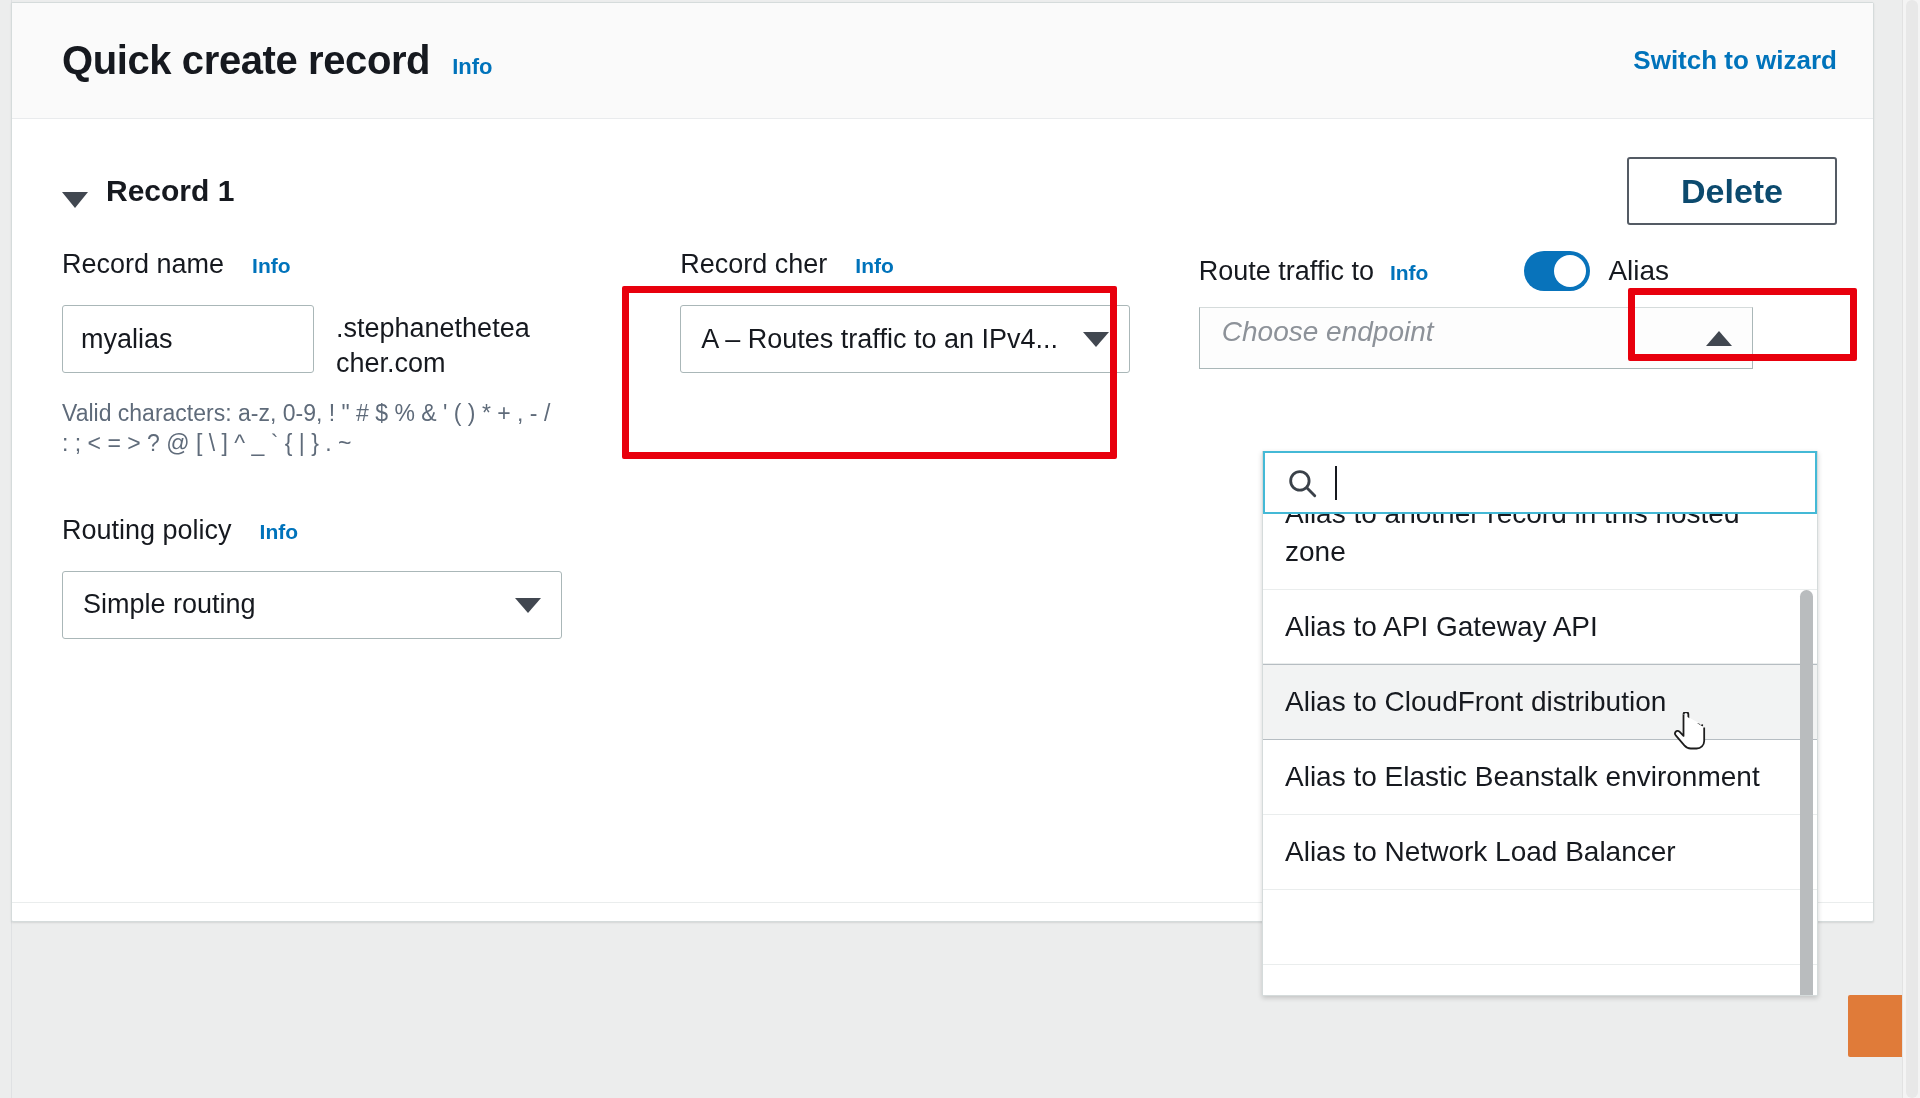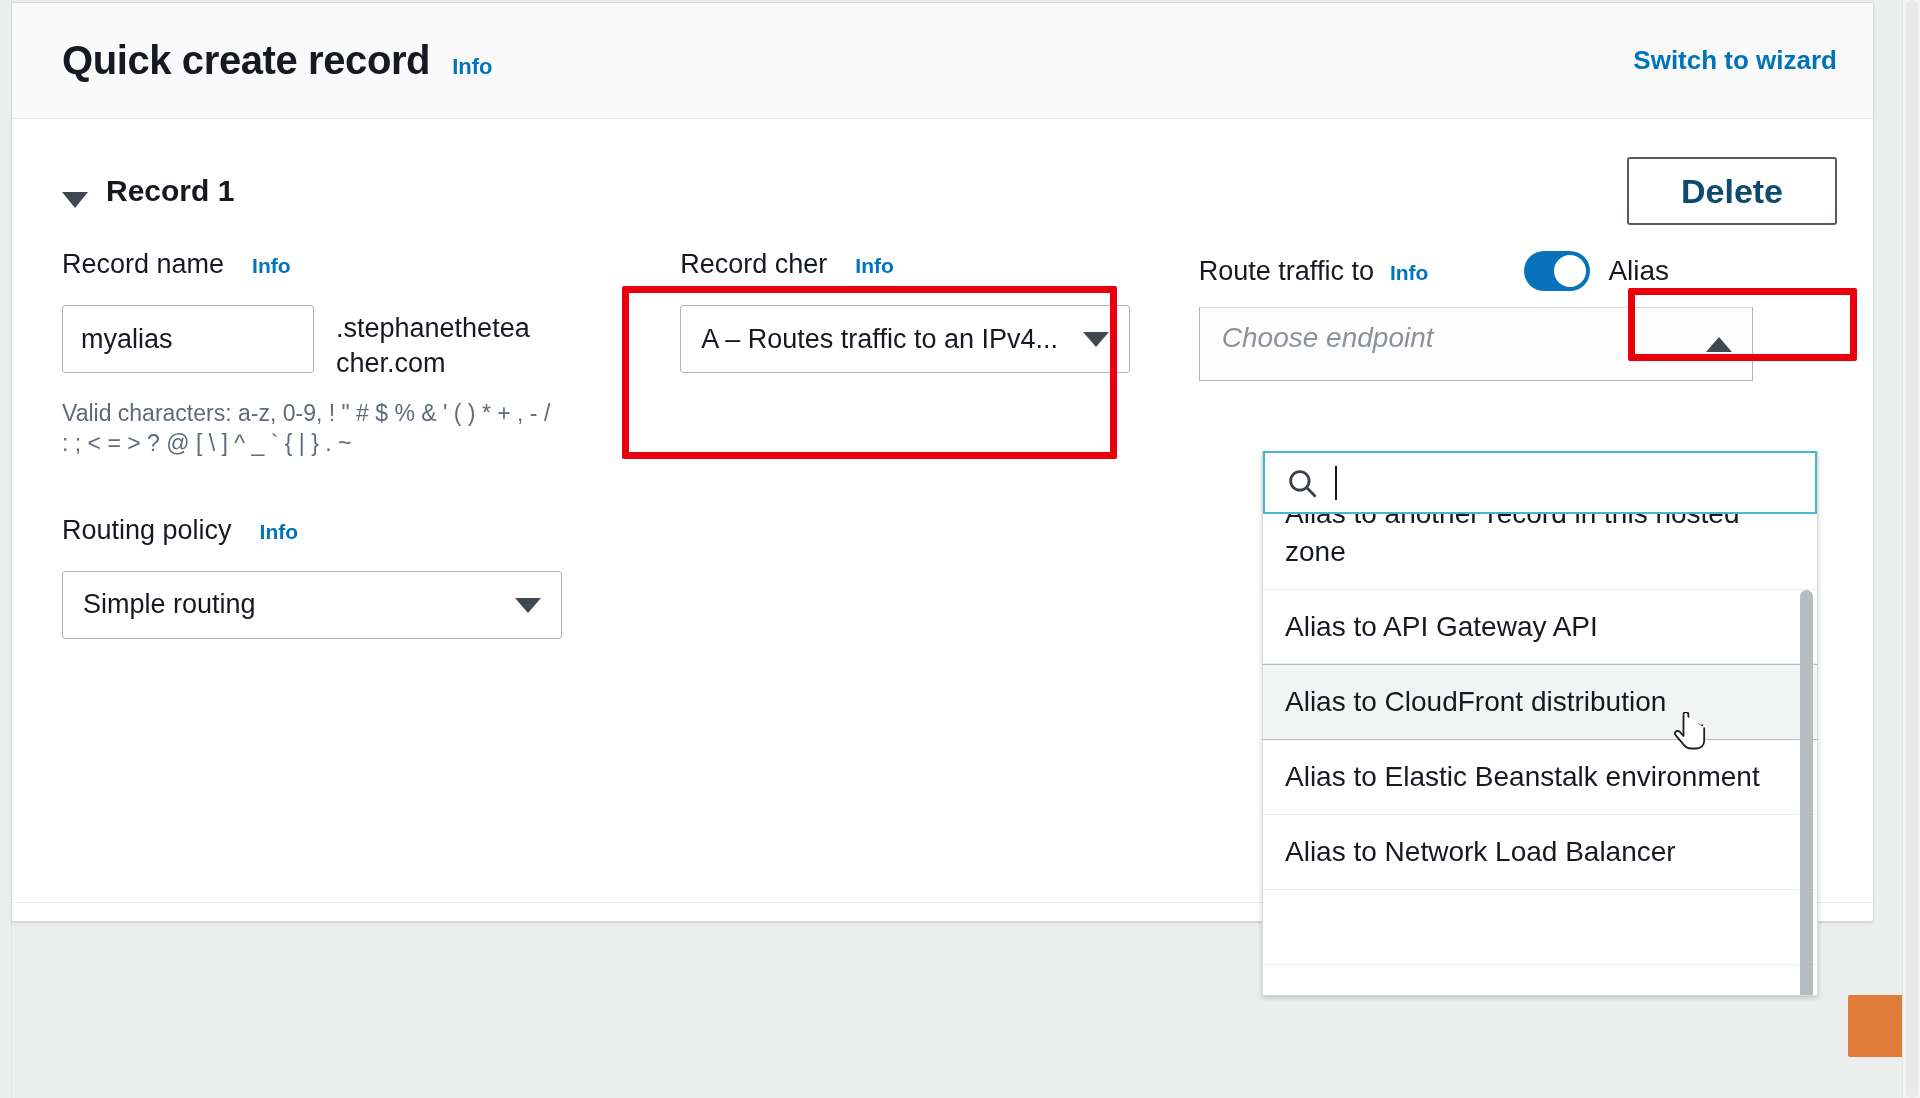--- a/index.html
+++ b/index.html
@@ -311,21 +311,21 @@
 
   .alias-text {
     font-size: 28px;
     color: #16191f;
   }
 
   
   .endpoint-trigger {
     position: relative;
     width: 554px;
-    height: 74px;
+    height: 62px;
     border: 1px solid #aab7b8;
     border-top: 1px solid #d5dbdb;
     background: #fdfdfd;
     display: flex;
     align-items: center;
     padding: 0 58px 13px 22px;
     margin-top: 14px;
     cursor: pointer;
   }
   .endpoint-placeholder {

